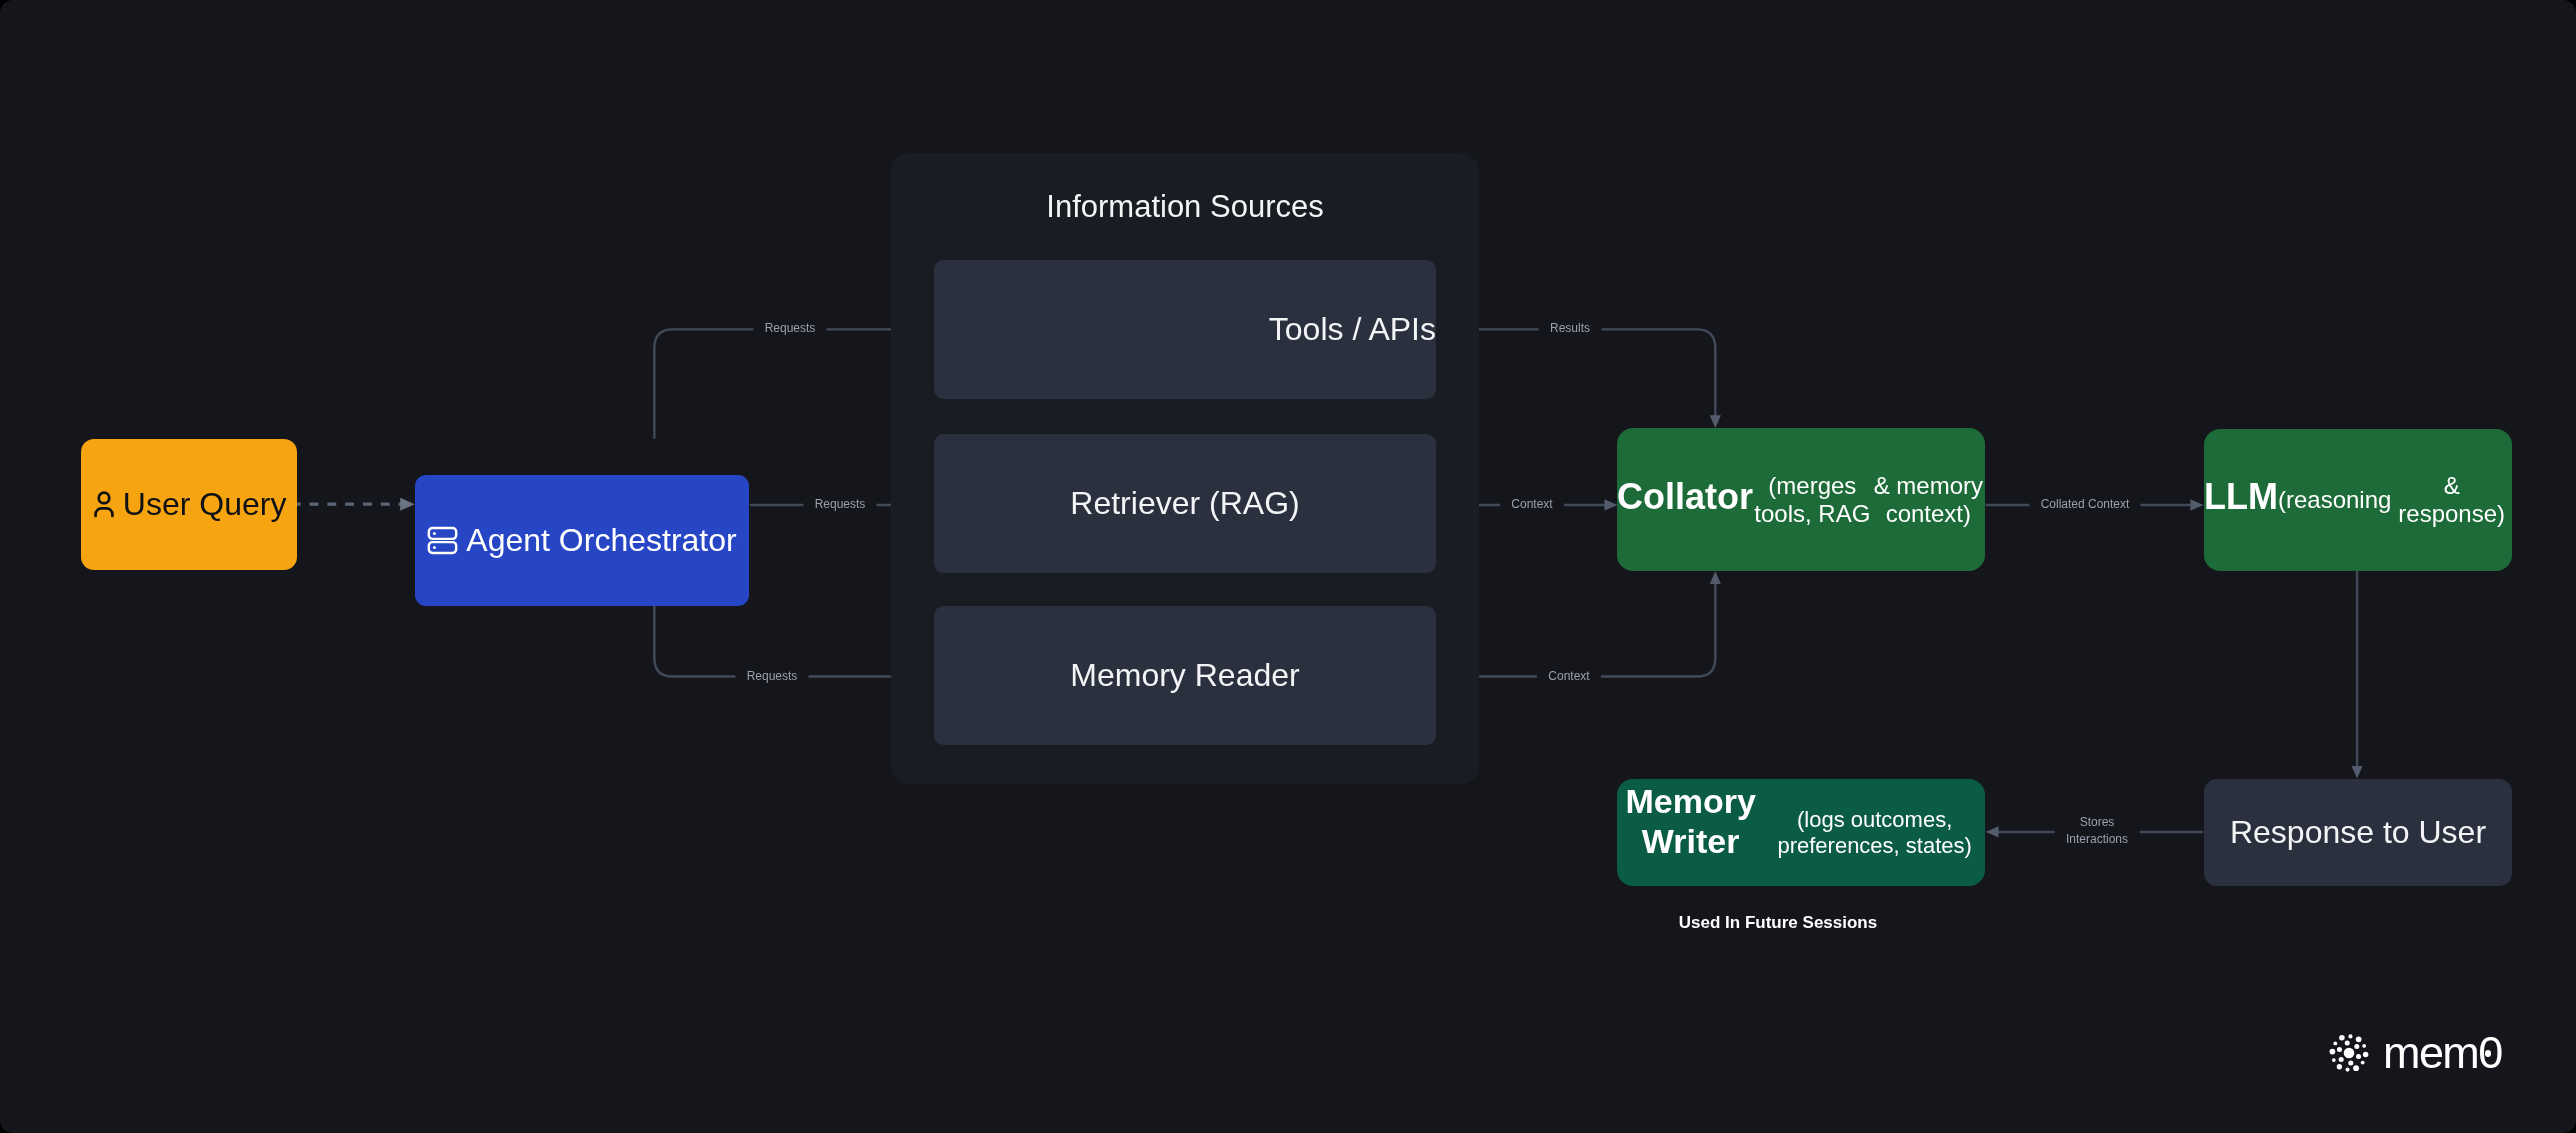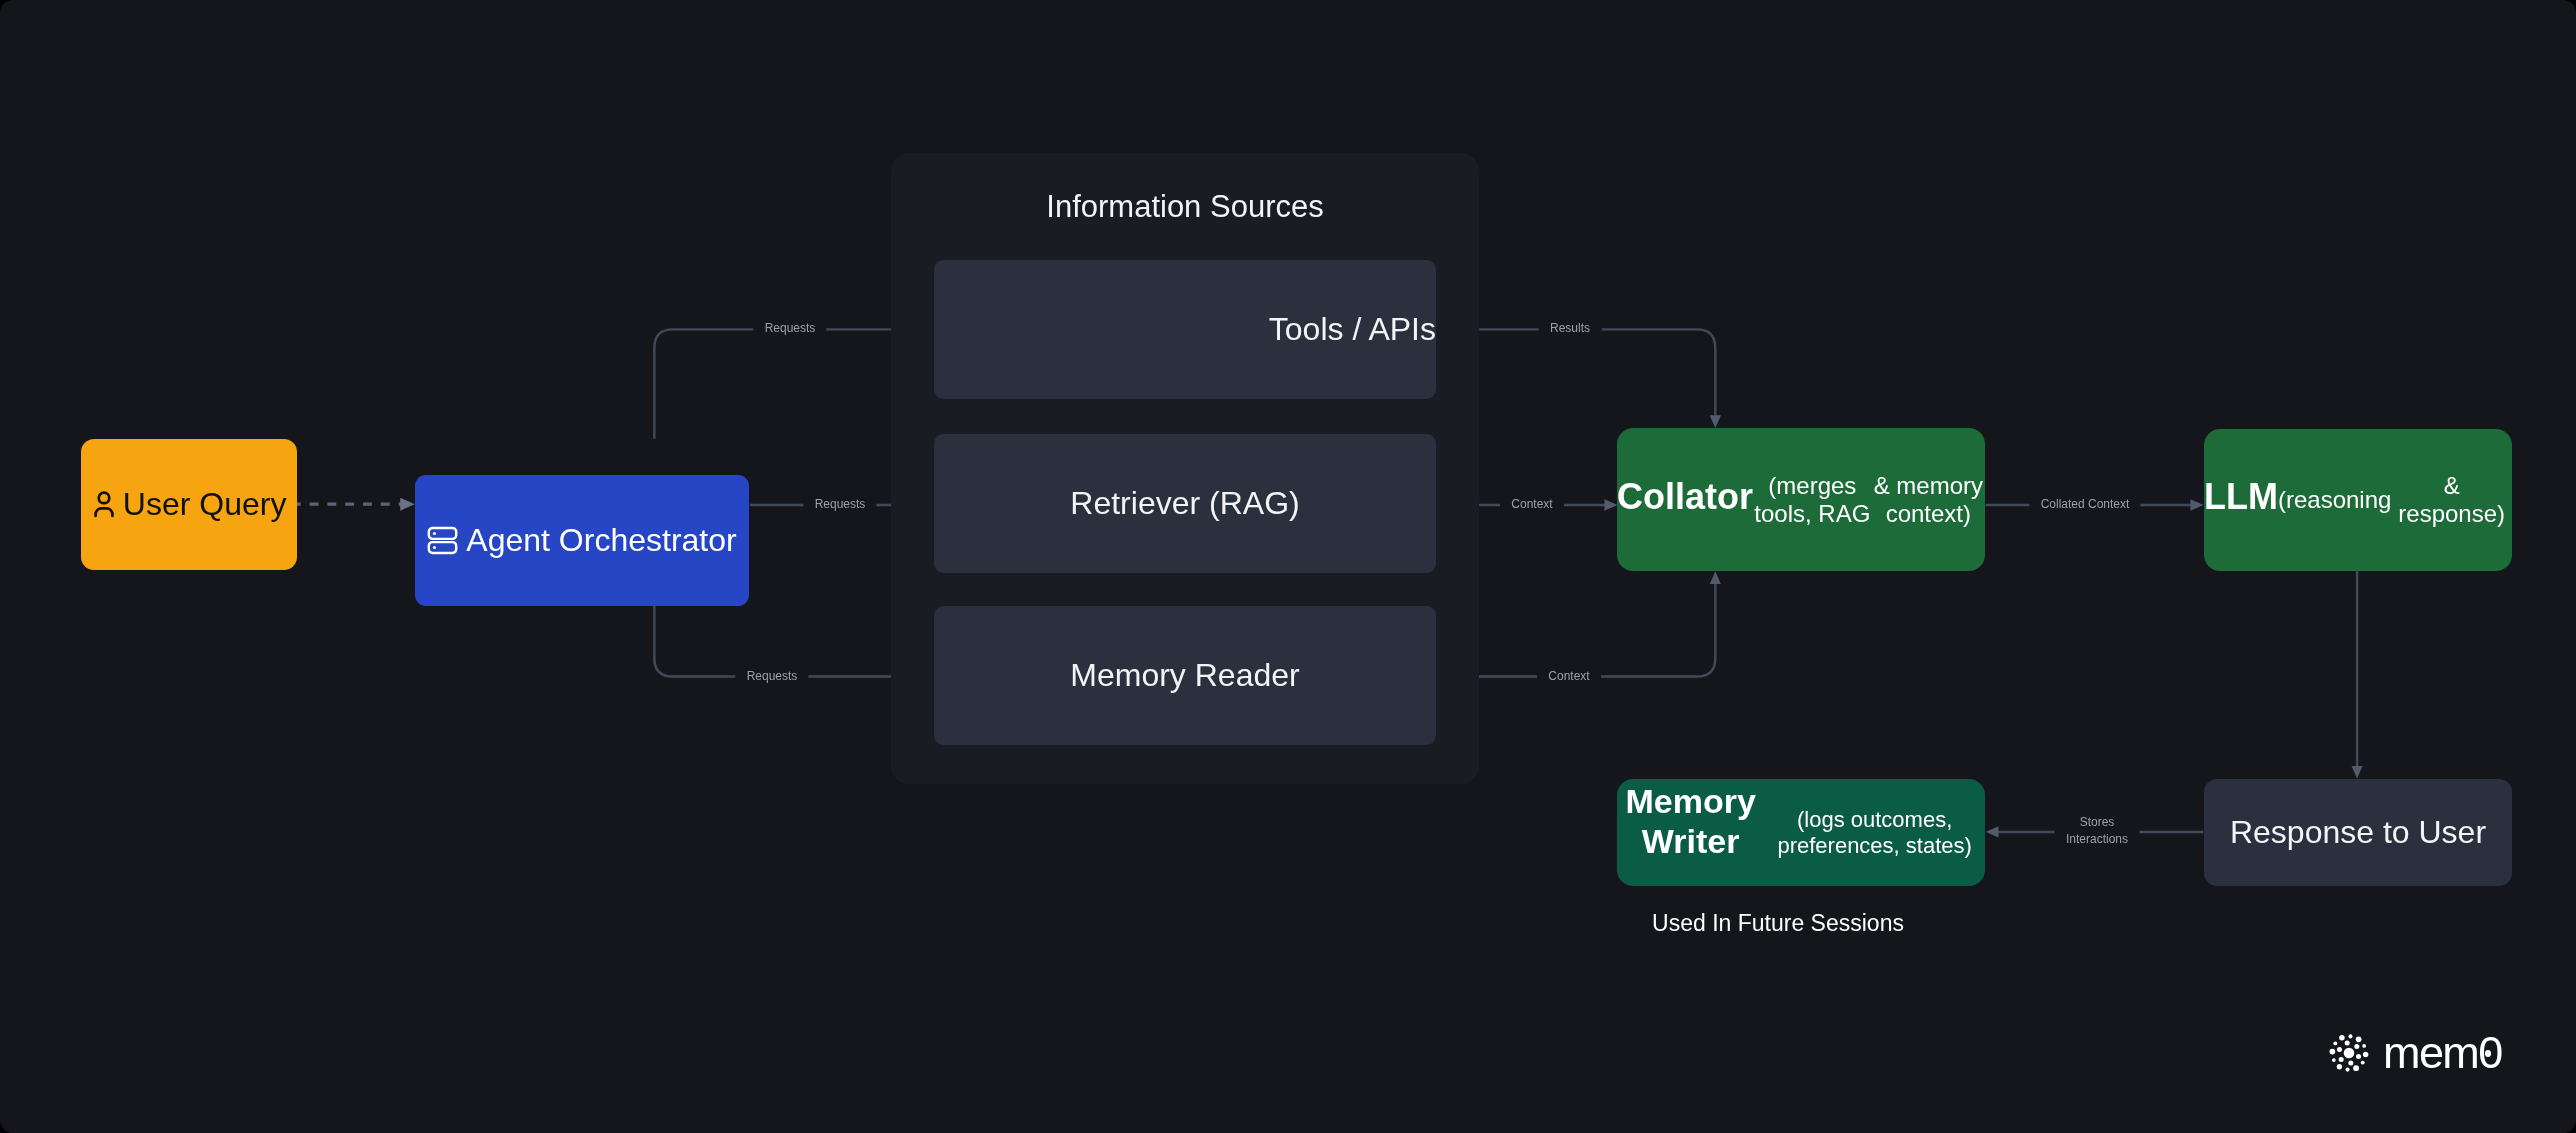--- a/index.html
+++ b/index.html
@@ -50,21 +50,21 @@
   .node-llm{left:2204px;top:429px;width:308px;height:142px;background:var(--green);}
   .node-memory-writer{left:1617px;top:779px;width:368px;height:107px;background:var(--teal-green);}
   .green-title{font-size:36px;font-weight:600;line-height:1.15;margin-bottom:6.5px;}
   .green-sub{font-size:24px;font-weight:400;line-height:1.15;}
   .node-memory-writer .green-title{font-size:34px;margin-bottom:22px;}
   .node-memory-writer .green-sub{font-size:22px;}
 
   .node-response{left:2204px;top:779px;width:308px;height:107px;background:var(--node-dark);border-radius:13px;color:var(--text-light);font-size:32px;font-weight:400;}
 
   .edge-label{position:absolute;transform:translate(-50%,-50%);font-size:12px;color:var(--label-text);background:var(--background);padding:3.2px 11.3px;white-space:nowrap;text-align:center;line-height:1.4;}
-  .annotation{position:absolute;transform:translate(-50%,-50%);font-size:23px;font-weight:400;color:#fff;white-space:nowrap;}
+  .annotation{position:absolute;transform:translate(-50%,-50%);font-size:17px;font-weight:700;color:#fff;white-space:nowrap;}
 
   .icon{display:block;}
 
   .brand{position:absolute;left:2327px;top:1027px;display:flex;align-items:center;gap:12px;}
   .brand-text-wrap{position:relative;}
   .brand-text{color:#fff;font-size:45px;font-weight:500;letter-spacing:-1.6px;line-height:1.15;}
   .zero-dot{position:absolute;right:10.5px;top:23px;width:6.5px;height:6.5px;border-radius:50%;background:#fff;}
 </style>
 </head>
 <body>

